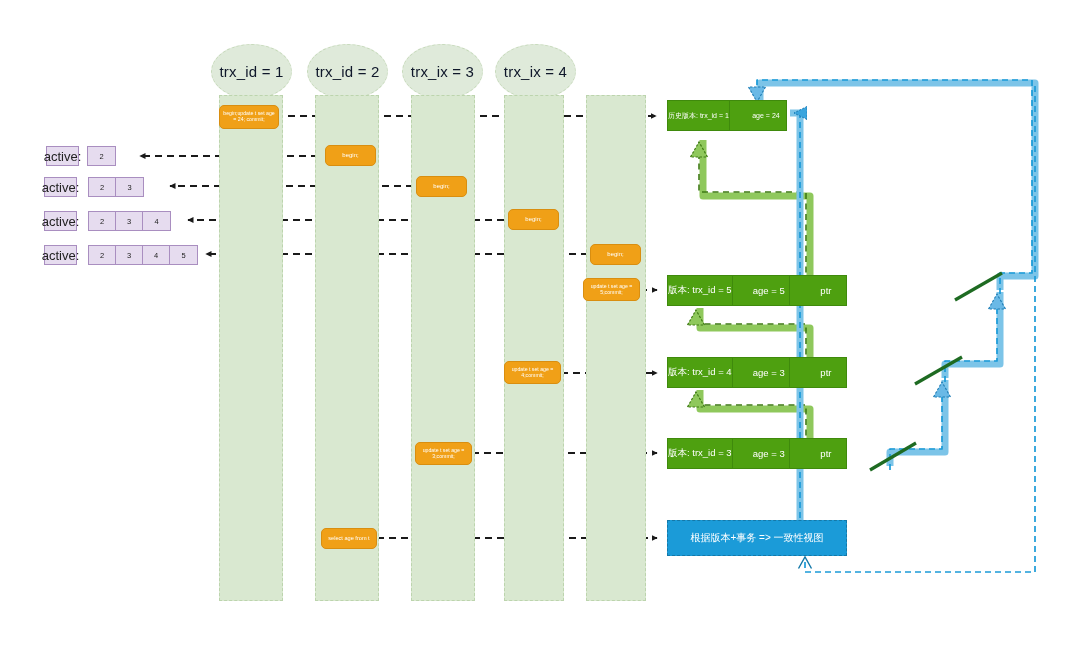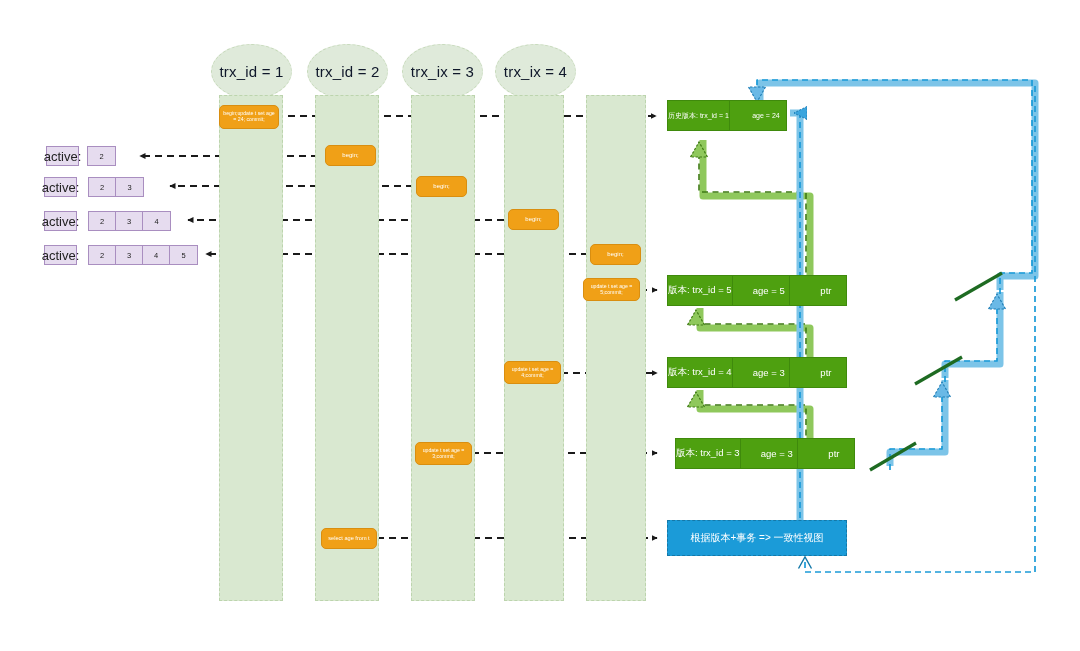--- a/index.html
+++ b/index.html
@@ -205,21 +205,21 @@
     <div class="c" style="width:58px;">age = 5</div>
     <div class="c" style="width:57px;">ptr</div>
   </div>
 
   <div class="ver" style="left:667px;top:357px;width:180px;height:31px;">
     <div class="c" style="width:75px;text-align:right;">版本: trx_id = 4</div>
     <div class="c" style="width:58px;">age = 3</div>
     <div class="c" style="width:57px;">ptr</div>
   </div>
 
-  <div class="ver" style="left:667px;top:438px;width:180px;height:31px;margin-left:8px;">
+  <div class="ver" style="left:667px;top:438px;width:180px;height:31px;">
     <div class="c" style="width:65px;">版本: trx_id = 3</div>
     <div class="c" style="width:58px;">age = 3</div>
     <div class="c" style="width:57px;">ptr</div>
   </div>
 
   <div class="bluebox" style="left:667px;top:520px;width:180px;height:36px;">
     <span>根据版本+事务 =&gt; 一致性视图</span>
   </div>
 
 </div>

